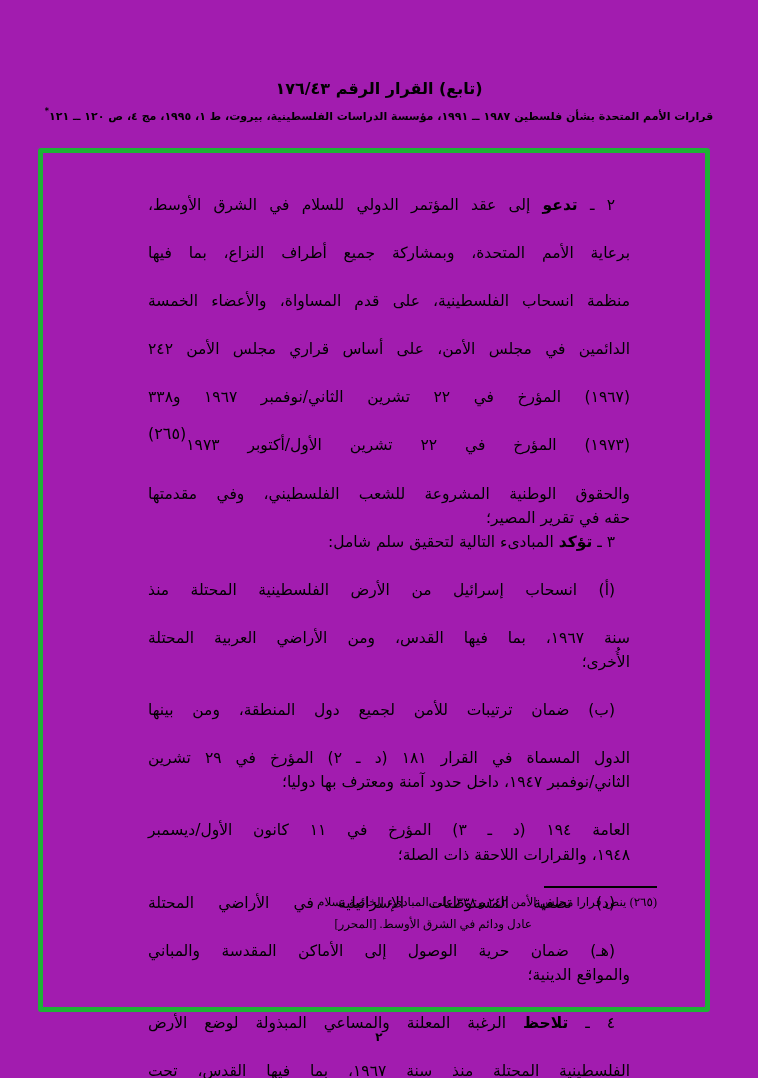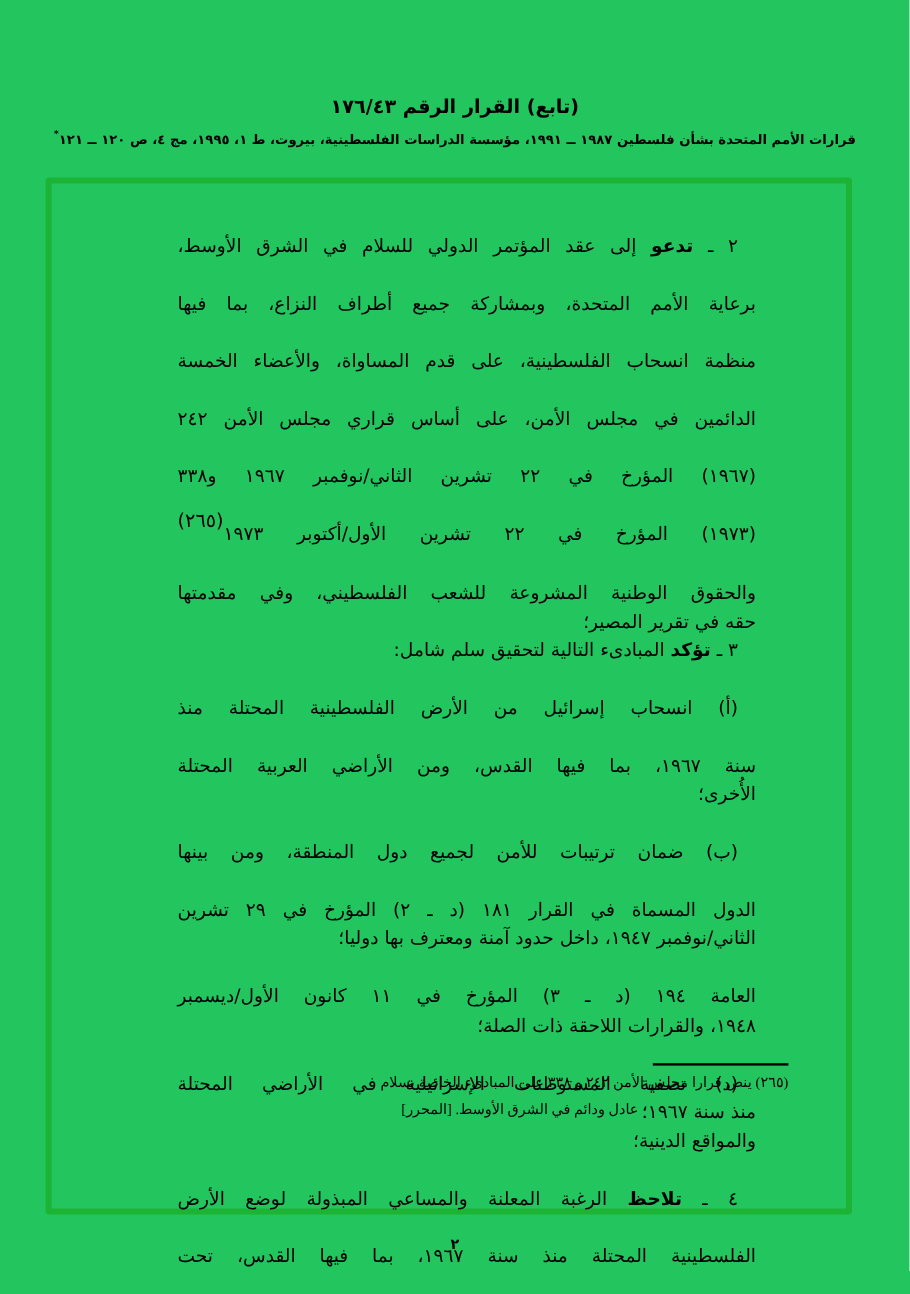--- a/index.html
+++ b/index.html
@@ -1,17 +1,17 @@
 <!DOCTYPE html>
 <html lang="ar"><head>
 <meta charset="utf-8">
 <style>
   html,body{margin:0;padding:0;background:#ffffff;}
   .page{
-    position:relative;width:758px;height:1078px;background:#22c55e;
+    position:relative;width:758px;height:1078px;background:#a21caf;
     font-family:"DejaVu Sans","Liberation Sans",sans-serif;color:#000;
     overflow:hidden;
   }
   .page-title{
     position:absolute;top:79px;left:0;width:100%;
     direction:rtl;text-align:center;
     font-size:16px;font-weight:bold;letter-spacing:0px;
   }
   .citation{
     position:absolute;top:108px;left:0;width:100%;
@@ -75,21 +75,21 @@
       <div class="line first"><span>٣ ـ </span><span class="bold">تؤكد</span><span> المبادىء التالية لتحقيق سلم شامل:</span></div>
       <div class="line first j"><span>(أ) انسحاب إسرائيل من الأرض الفلسطينية المحتلة منذ</span></div>
       <div class="line j"><span>سنة ١٩٦٧، بما فيها القدس، ومن الأراضي العربية المحتلة</span></div>
       <div class="line"><span>الأُخرى؛</span></div>
       <div class="line first j"><span>(ب) ضمان ترتيبات للأمن لجميع دول المنطقة، ومن بينها</span></div>
       <div class="line j"><span>الدول المسماة في القرار ١٨١ (د ـ ٢) المؤرخ في ٢٩ تشرين</span></div>
       <div class="line"><span>الثاني/نوفمبر ١٩٤٧، داخل حدود آمنة ومعترف بها دوليا؛</span></div>
       <div class="line j"><span>العامة ١٩٤ (د ـ ٣) المؤرخ في ١١ كانون الأول/ديسمبر</span></div>
       <div class="line"><span>١٩٤٨، والقرارات اللاحقة ذات الصلة؛</span></div>
       <div class="line first j"><span>(د) تصفية المستوطنات الإسرائيلية في الأراضي المحتلة</span></div>
-      <div class="line"><span>منذ سنة ١٩٦٧؛</span></div>
+      <div class="line first j"><span>(هـ) ضمان حرية الوصول إلى الأماكن المقدسة والمباني</span></div>
       <div class="line"><span>والمواقع الدينية؛</span></div>
       <div class="line first j"><span>٤ ـ </span><span class="bold">تلاحظ</span><span> الرغبة المعلنة والمساعي المبذولة لوضع الأرض</span></div>
       <div class="line j"><span>الفلسطينية المحتلة منذ سنة ١٩٦٧، بما فيها القدس، تحت</span></div>
     </div>
 
   <div class="fn-rule"></div>
 
   <div class="footnote">
       <div class="fn-line j">(٢٦٥) ينص قرارا مجلس الأمن ٢٤٢ و ٣٣٨ على المبادىء الخاصة بسلام</div>
       <div class="fn-line indent">عادل ودائم في الشرق الأوسط. [المحرر]</div>

